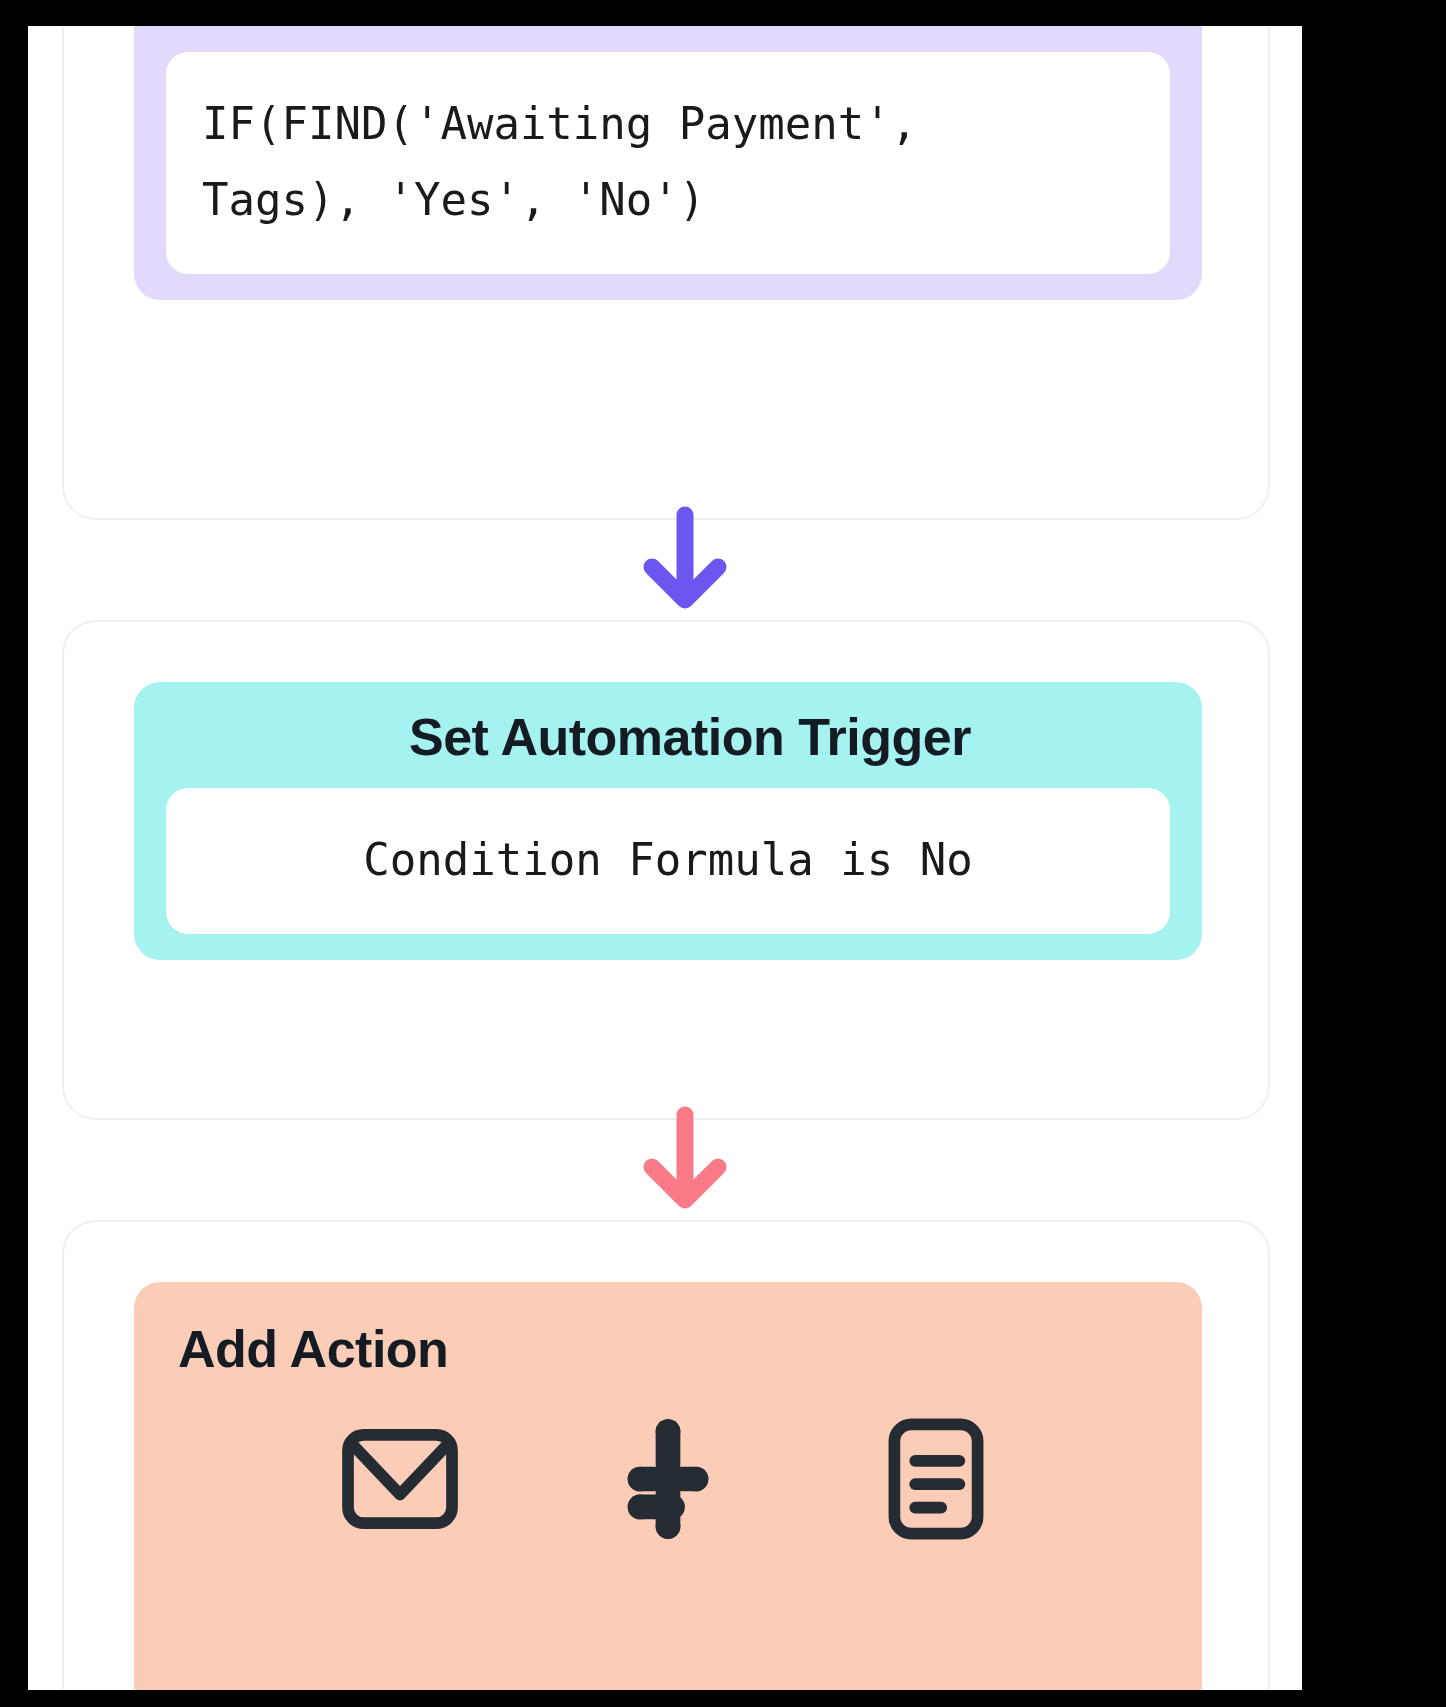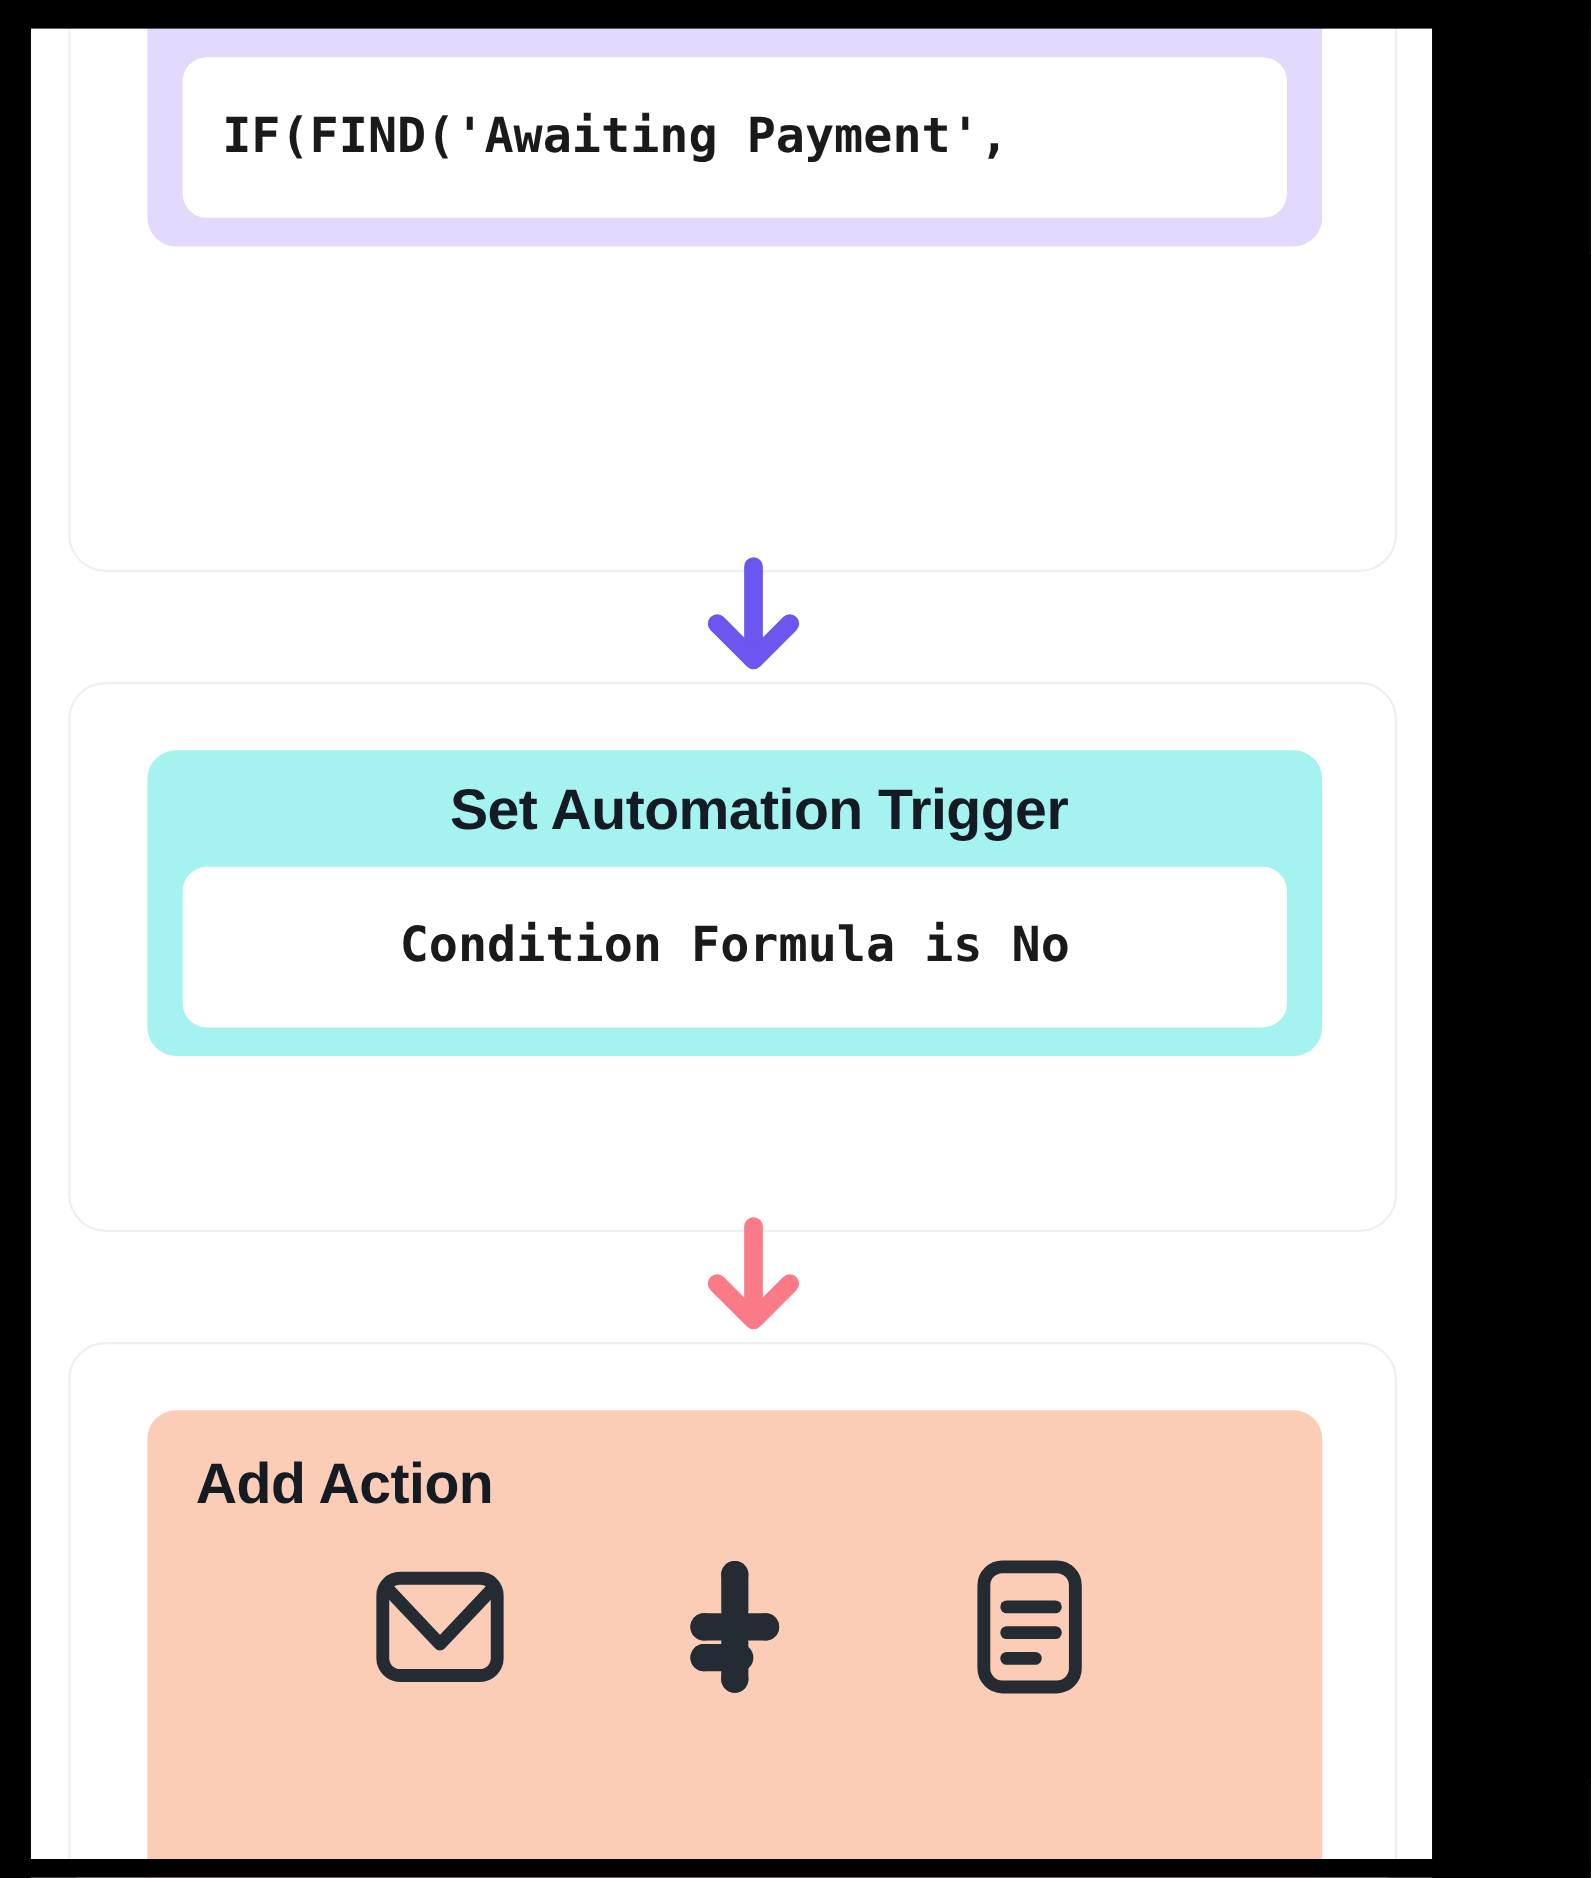--- a/index.html
+++ b/index.html
@@ -49,21 +49,20 @@
     letter-spacing:-0.5px;
     color:#141B22;
     padding:26px 0 0 44px;
     line-height:1.12;
   }
   .card-body {
     margin:22px 32px 26px 32px;
     background:#FFFFFF;
     border-radius:22px;
     padding:34px 36px 36px 36px;
-    font-weight:bold;
   }
   .mono-line {
     font-family:"DejaVu Sans Mono", monospace;
     font-size:44px;
     line-height:1.72;
     color:#1A1A1A;
     white-space:pre;
     letter-spacing:0px;
   }
 
@@ -94,20 +93,21 @@
 <body>
 
 <div id="screen">
   <div id="canvas">
 
     <div class="step-shell" id="shell-1">
       <div class="card" id="card-1">
         <div class="card-title">Create a Formula Field</div>
         <div class="card-body">
           <div class="mono-line">IF(FIND('Awaiting Payment',</div>
+          <div class="mono-line">Tags), 'Yes', 'No')</div>
         </div>
       </div>
     </div>
 
     <svg class="arrow" id="arrow-1" viewBox="0 0 110 110">
       <g stroke="#6C56F0" stroke-width="17" stroke-linecap="round" stroke-linejoin="round" fill="none">
         <line x1="55" y1="10" x2="55" y2="92"></line>
         <polyline points="22,62 55,95 88,62"></polyline>
       </g>
     </svg>

